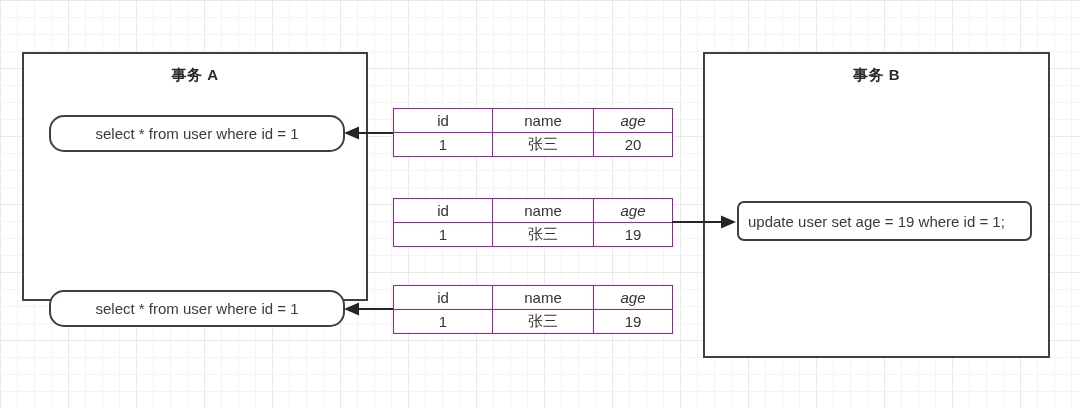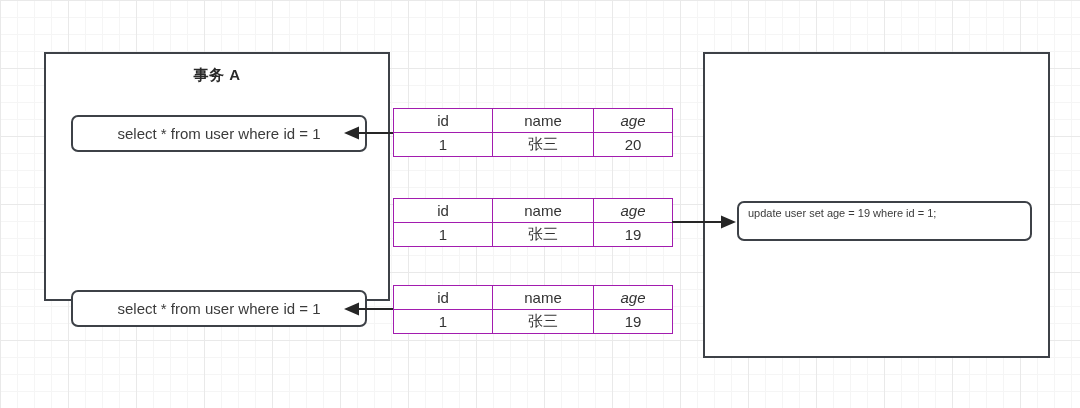--- a/index.html
+++ b/index.html
@@ -19,62 +19,63 @@
       linear-gradient(to right, #f5f5f5 1px, transparent 1px),
       linear-gradient(to bottom, #f5f5f5 1px, transparent 1px);
     background-size: 68px 68px, 68px 68px, 17px 17px, 17px 17px;
   }
   .panel {
     position: absolute;
     background: #ffffff;
     border: 2px solid #3d4147;
     box-sizing: border-box;
   }
-  #panel-a { left: 22px; top: 52px; width: 346px; height: 249px; margin-left: 22px; }
+  #panel-a { left: 22px; top: 52px; width: 346px; height: 249px; }
   #panel-b { left: 703px; top: 52px; width: 347px; height: 306px; }
   .panel-title {
     display: block;
     text-align: center;
     margin-top: 12px;
     font-size: 15px;
     font-weight: bold;
     color: #2a2a2a;
     letter-spacing: 0.5px;
   }
   .qbox {
     position: absolute;
     box-sizing: border-box;
     width: 296px;
     height: 37px;
     background: #ffffff;
     border: 2px solid #3d4147;
-    border-radius: 7px;
+    border-radius: 15px;
     display: flex;
     align-items: center;
     justify-content: center;
     font-size: 15px;
     color: #3b3b3b;
   }
   #qbox-1 { left: 25px; top: 61px; }
   #qbox-2 { left: 25px; top: 236px; }
   #update-box {
     position: absolute;
     left: 32px; top: 147px;
     box-sizing: border-box;
     width: 295px;
     height: 40px;
     background: #ffffff;
     border: 2px solid #3d4147;
     border-radius: 7px;
-    font-size: 11px;
+    font-size: 15px;
     color: #3b3b3b;
     line-height: 18px;
     padding: 1px 8px 0 9px;
     display: flex;
     flex-direction: column;
+    justify-content: center;
   }
   .dtable {
     position: absolute;
     left: 393px;
     border-collapse: collapse;
     background: #ffffff;
     table-layout: fixed;
   }
   #table-1 { top: 108px; }
   #table-2 { top: 198px; }
@@ -109,20 +110,21 @@
     <span class="panel-title">事务 A</span>
     <div class="qbox" id="qbox-1">
       <span>select * from user where id = 1</span>
     </div>
     <div class="qbox" id="qbox-2">
       <span>select * from user where id = 1</span>
     </div>
   </div>
 
   <div class="panel" id="panel-b">
+    <span class="panel-title">事务 B</span>
     <div id="update-box">
       <span>update user set age = 19 where id = 1;</span>
     </div>
   </div>
 
   <table class="dtable" id="table-1">
     <tbody>
         <tr>
       <th class="col-id">id</th>
       <th class="col-name">name</th>

